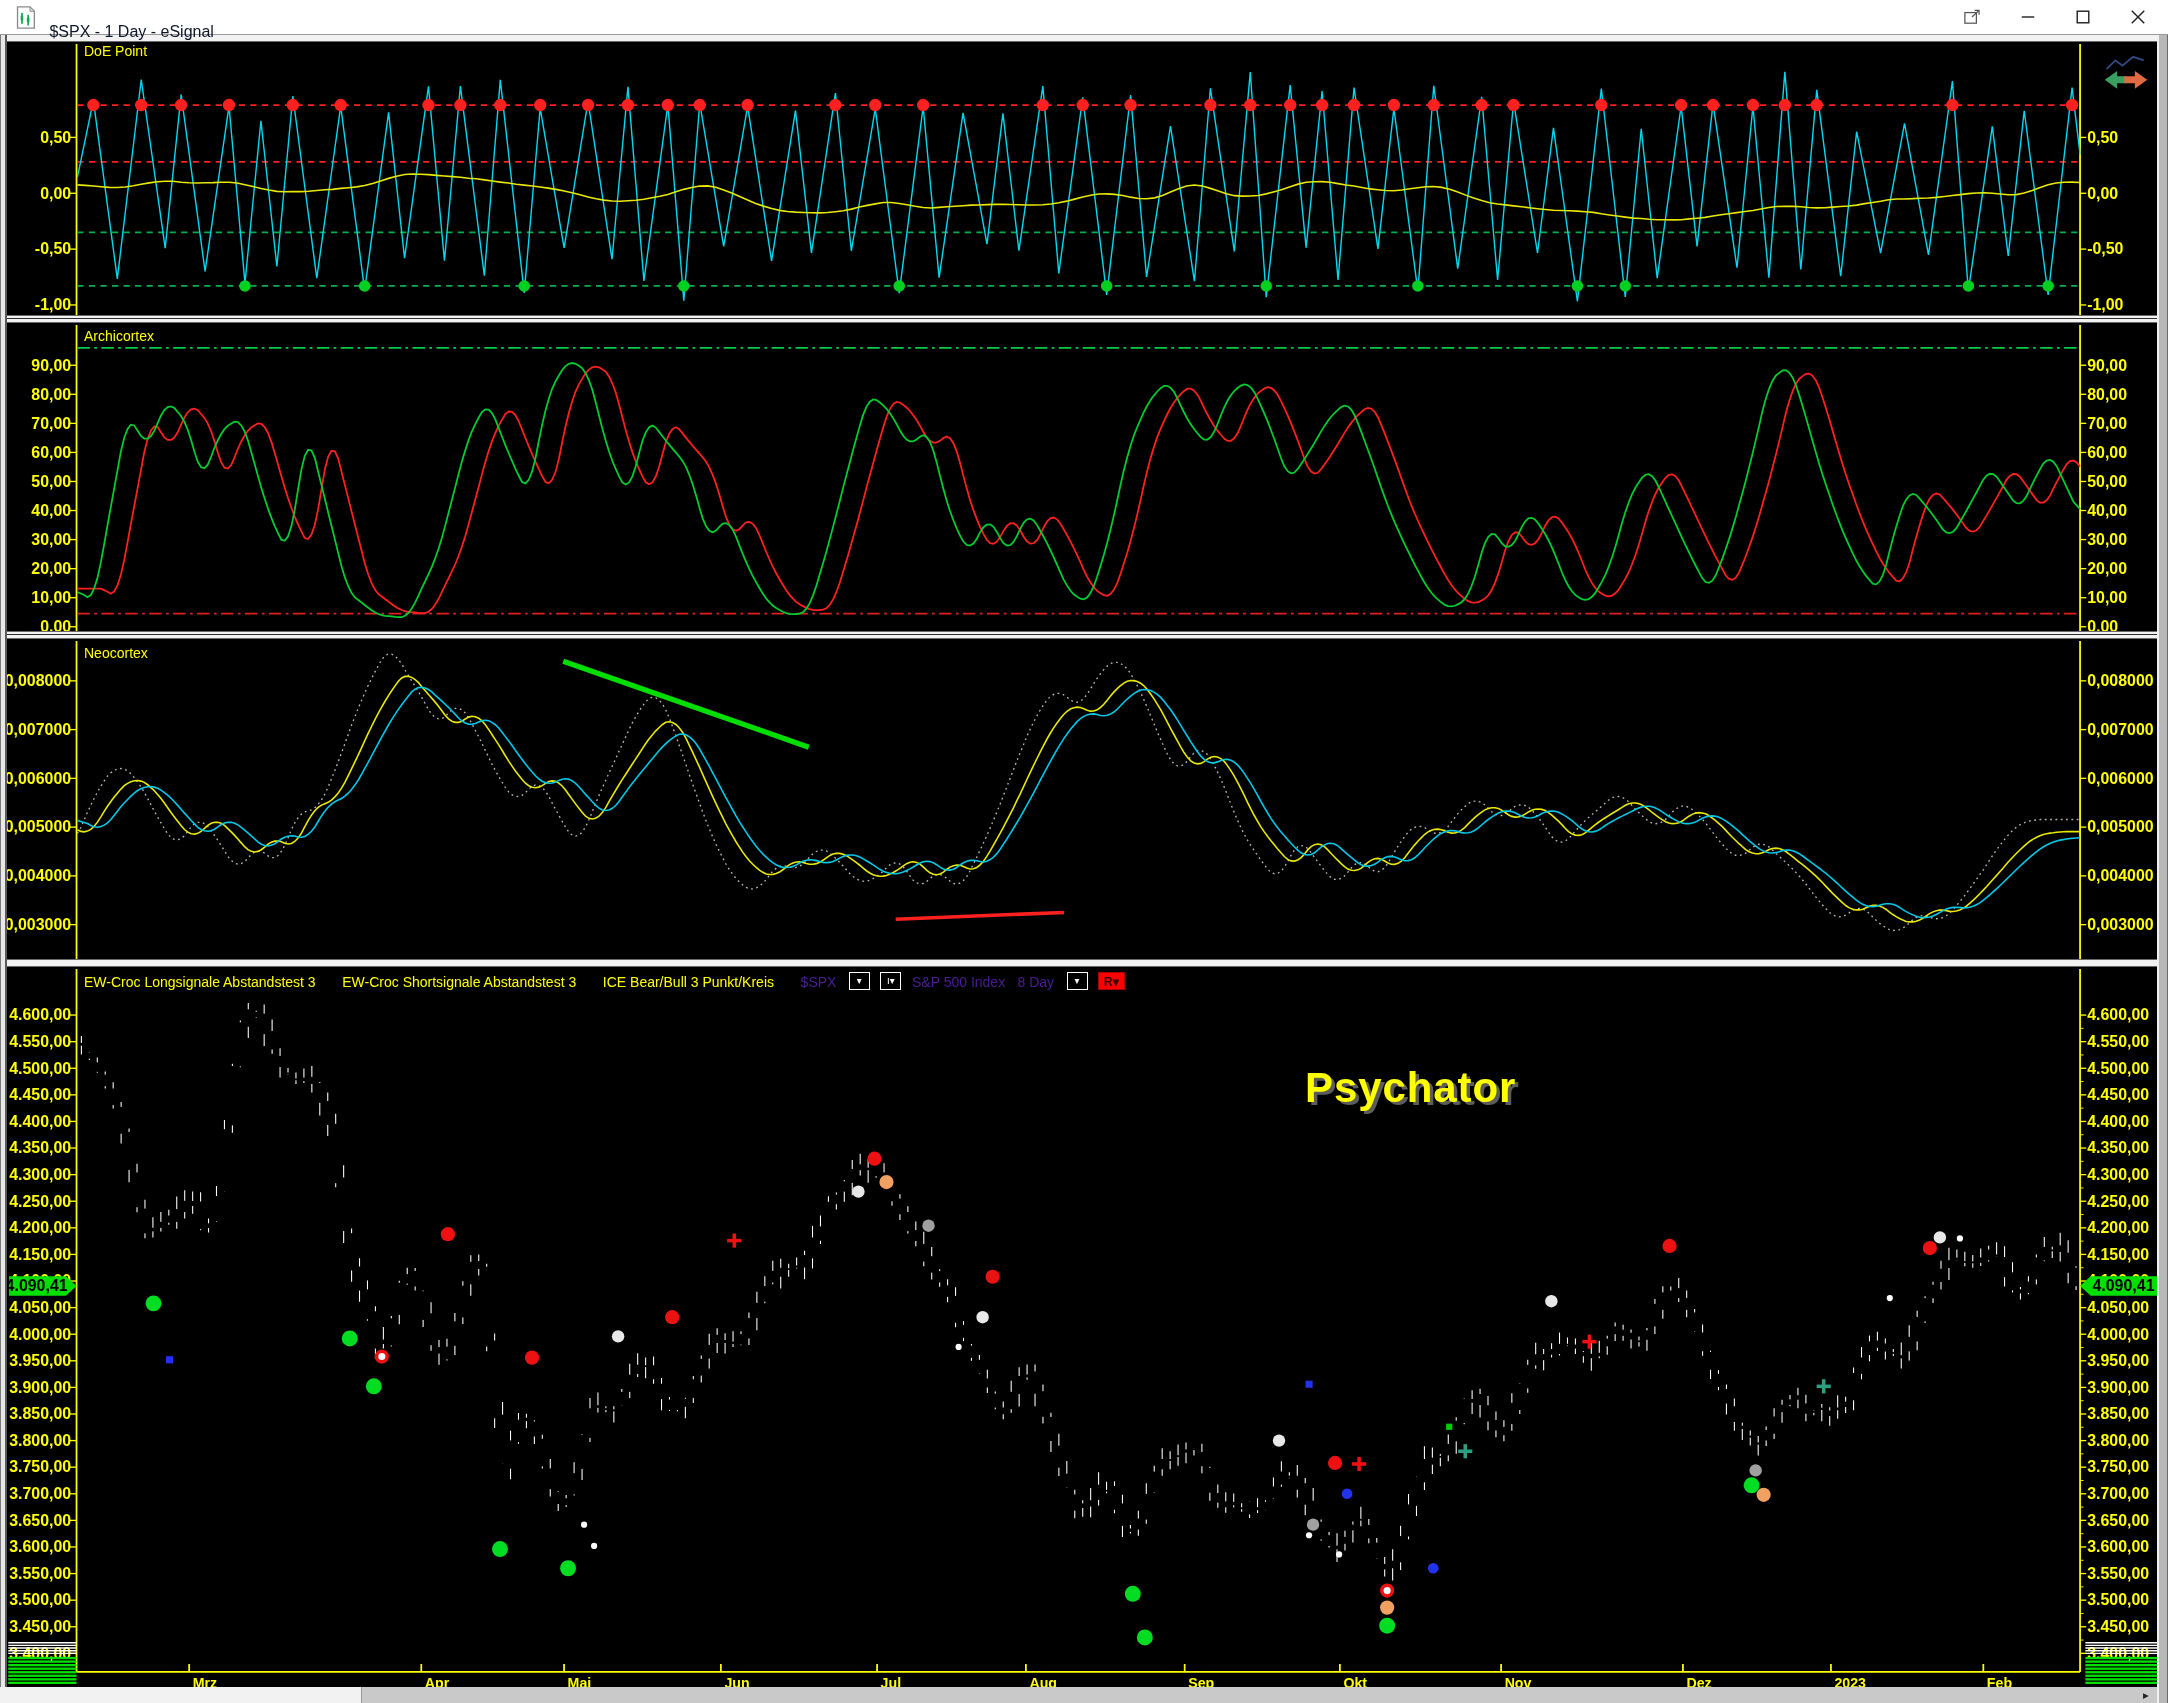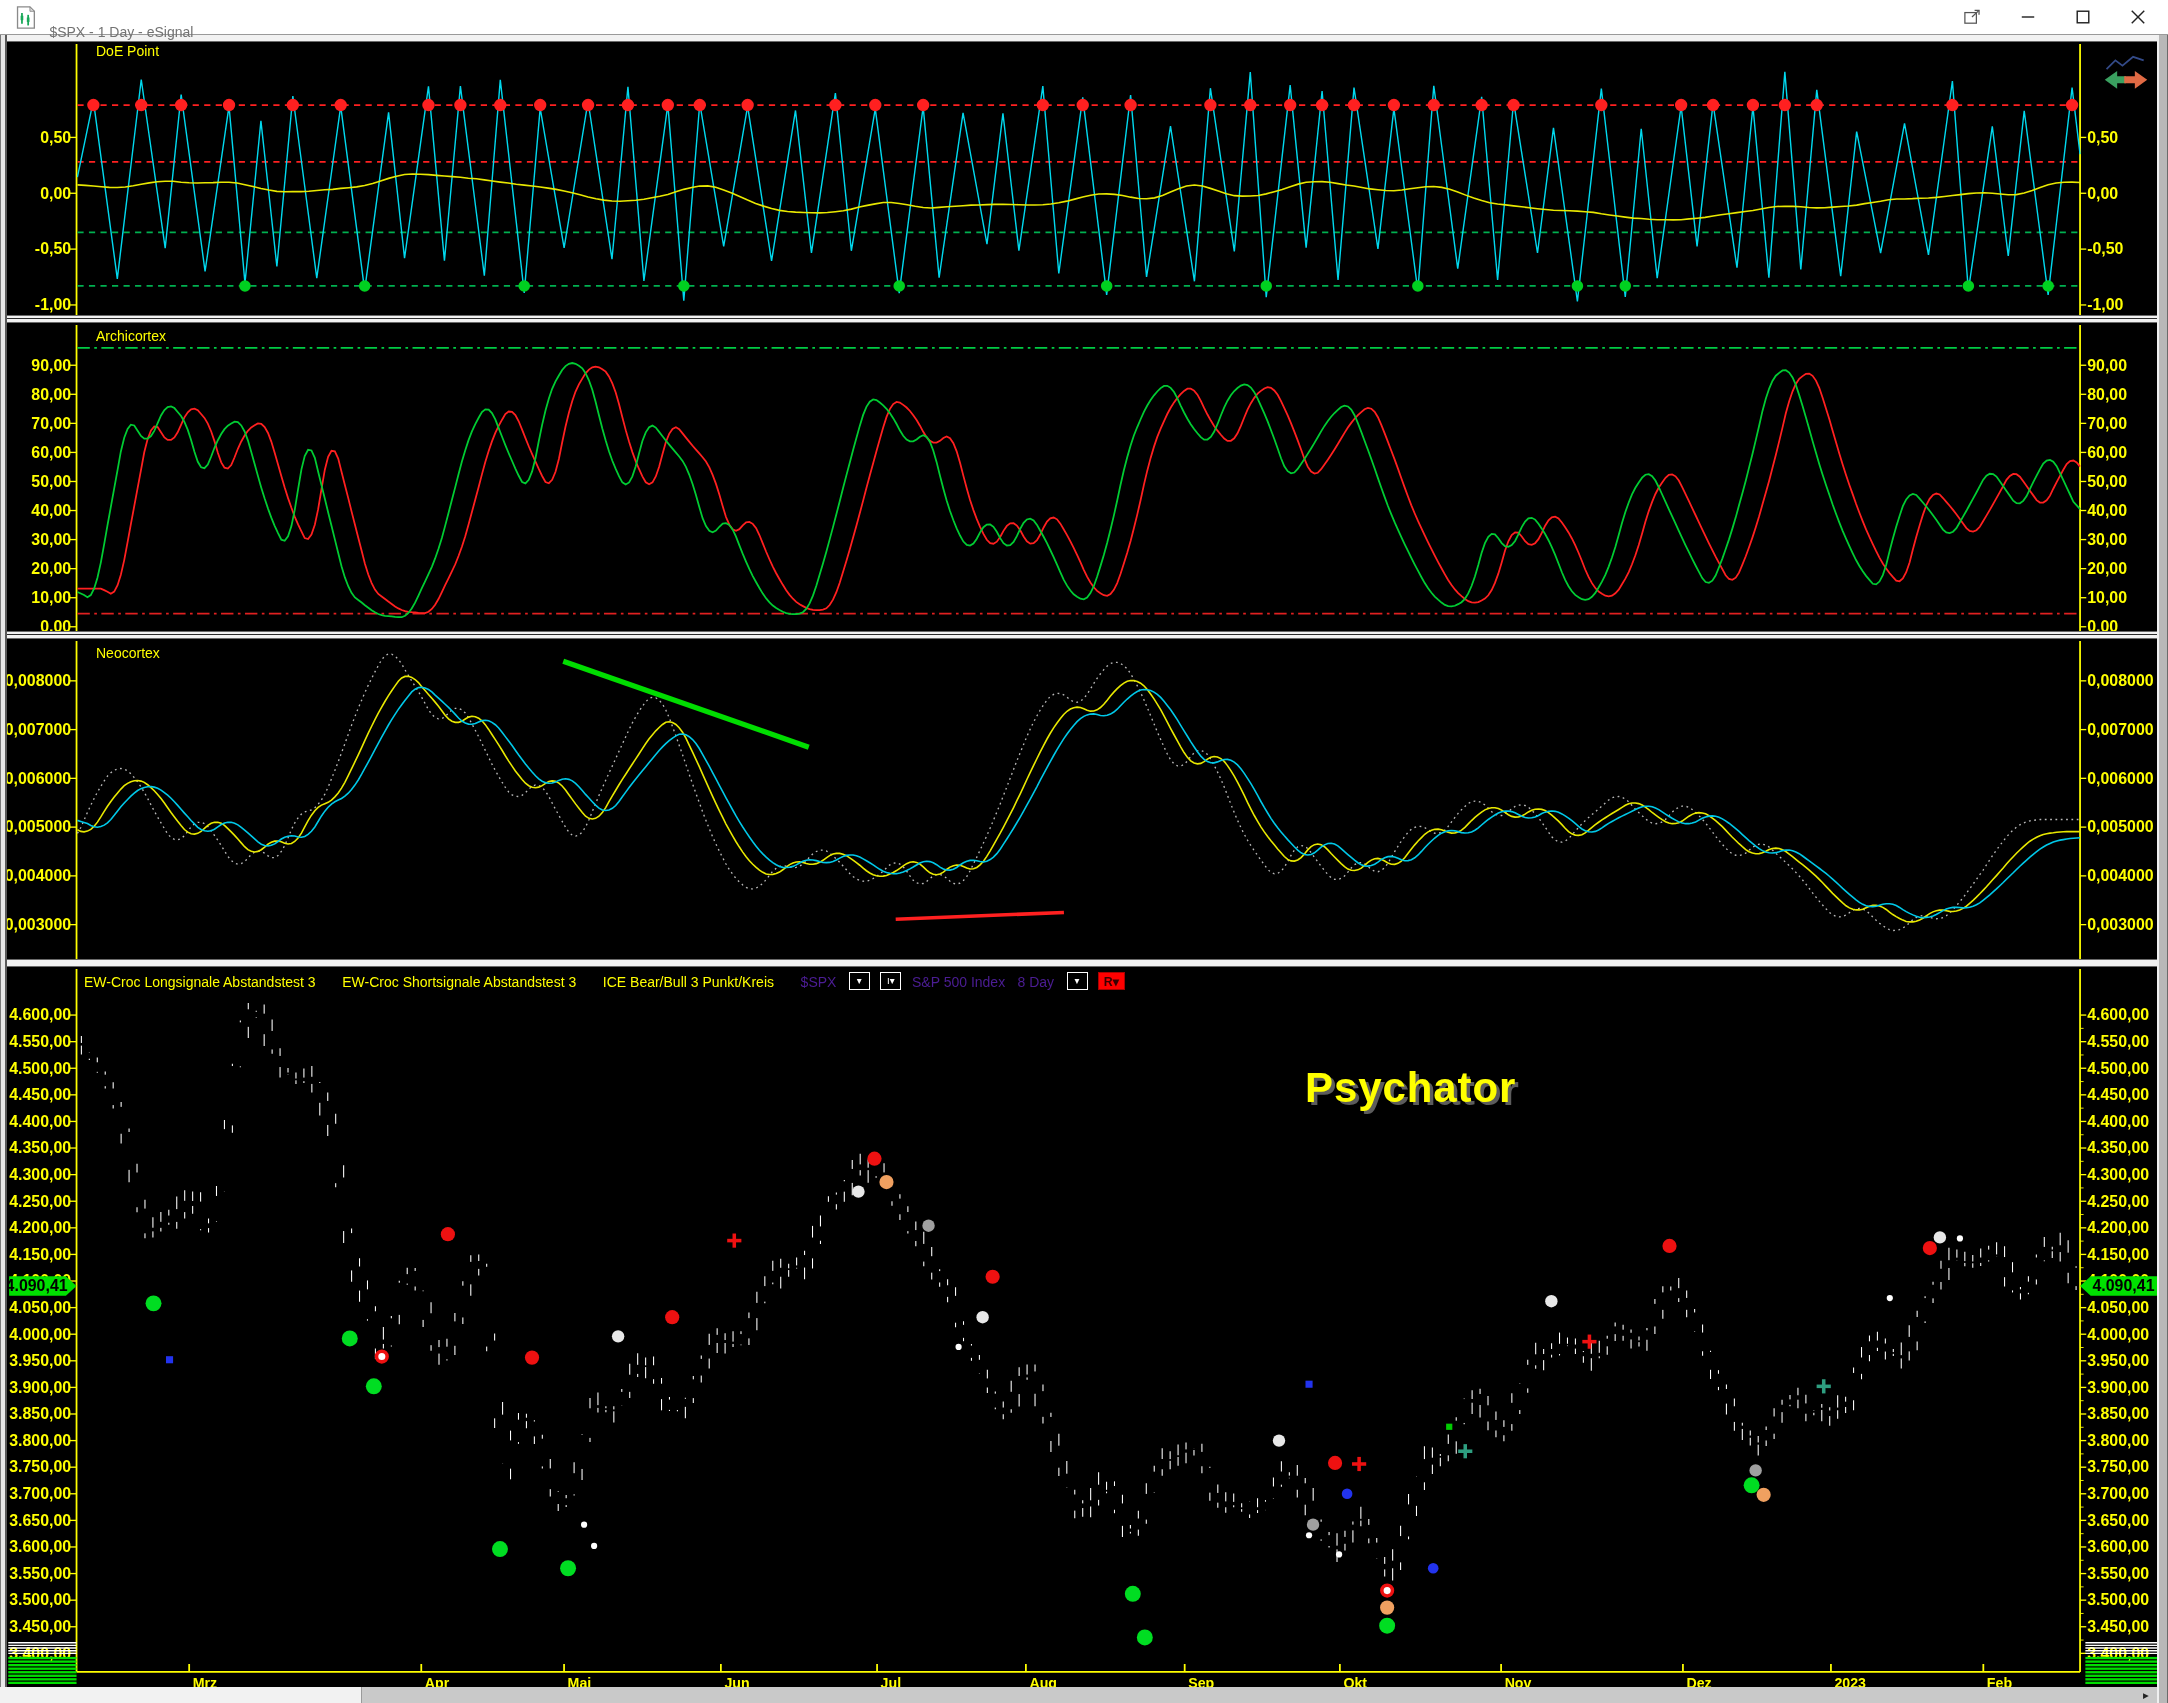--- a/index.html
+++ b/index.html
@@ -2,31 +2,31 @@
 <html style="font-size:14px"><head>
 <meta charset="utf-8">
 <style>
   html,body{margin:0;padding:0;background:#808080;}
   .screen{position:relative;width:2169px;height:1703px;overflow:hidden;background:#9a9a9a;
           font-family:"Liberation Sans",sans-serif;}
   
   .titlebar{position:absolute;left:0;top:0;width:2169px;height:34px;background:#ffffff;
             border-bottom:0.9px solid #9a9a9a;display:flex;align-items:center;z-index:10;}
   .app-icon{width:23px;height:23px;margin-left:14px;}
-  .win-title{margin-left:12.4px;font-size:14px;color:#737373;margin-top:29px;}
+  .win-title{margin-left:12.4px;font-size:16px;color:#0f172a;margin-top:29px;}
   .win-controls{position:absolute;right:3.5px;top:0;height:34px;display:flex;}
   .win-btn{width:55px;height:34px;display:flex;align-items:center;justify-content:center;background:transparent;border:none;}
   
   .chart-bg{position:absolute;left:7px;top:39px;width:2150px;height:1648px;background:#000;z-index:1;}
   .frame-left{position:absolute;left:0;top:34px;width:7px;height:1670px;background:linear-gradient(to right,#7a7a7a 0 0.9px,#e8e8e8 0.9px 5.3px,#5a5a5a 5.3px 7px);z-index:6;}
   .frame-right{position:absolute;left:2157px;top:34px;width:11.5px;height:1670px;background:linear-gradient(to right,#f0f0f0 0 1.8px,#b8b8b8 1.8px 9.8px,#6a6a6a 9.8px 11.5px);z-index:6;}
   .divider{position:absolute;left:0;width:2169px;height:9.8px;z-index:5;
            background:linear-gradient(to bottom,#6a6a6a 0 0.9px,#f2f2f2 0.9px 3.5px,#2a2a2a 3.5px 4.4px,#f2f2f2 4.4px 7px,#6a6a6a 7px 8px,#000 8px 9.8px);}
   
-  .panel-label{position:absolute;left:84px;color:#ffff00;font-size:14px;z-index:7;margin-left:12px;}
+  .panel-label{position:absolute;left:84px;color:#ffff00;font-size:14px;z-index:7;}
   .p4-toolbar{position:absolute;left:84px;top:969px;height:21px;display:flex;align-items:flex-end;z-index:7;font-size:14px;}
   .tb-yellow{color:#ffff00;margin-right:26.6px;white-space:nowrap;}
   .tb-white{color:#4c1d95;margin-right:12.4px;white-space:nowrap;}
   .tb-btn{background:#000;border:1.8px solid #ffffff;color:#fff;width:21px;height:17.7px;font-size:9.8px;
           display:flex;align-items:center;justify-content:center;margin-right:10.6px;padding:0;line-height:1;}
   .tb-btn-r{background:#ff0000;border:0.9px solid #aa0000;color:#3a0000;width:26.6px;height:17.7px;font-weight:bold;
             font-size:12.4px;display:flex;align-items:center;justify-content:center;margin-right:0;padding:0;}
   .watermark{position:absolute;left:1305px;top:1064px;z-index:7;color:#ffff00;font-size:42px;font-weight:bold;
              letter-spacing:0.9px;text-shadow:3.5px 2.7px 0 #5c5c5c;}
   

